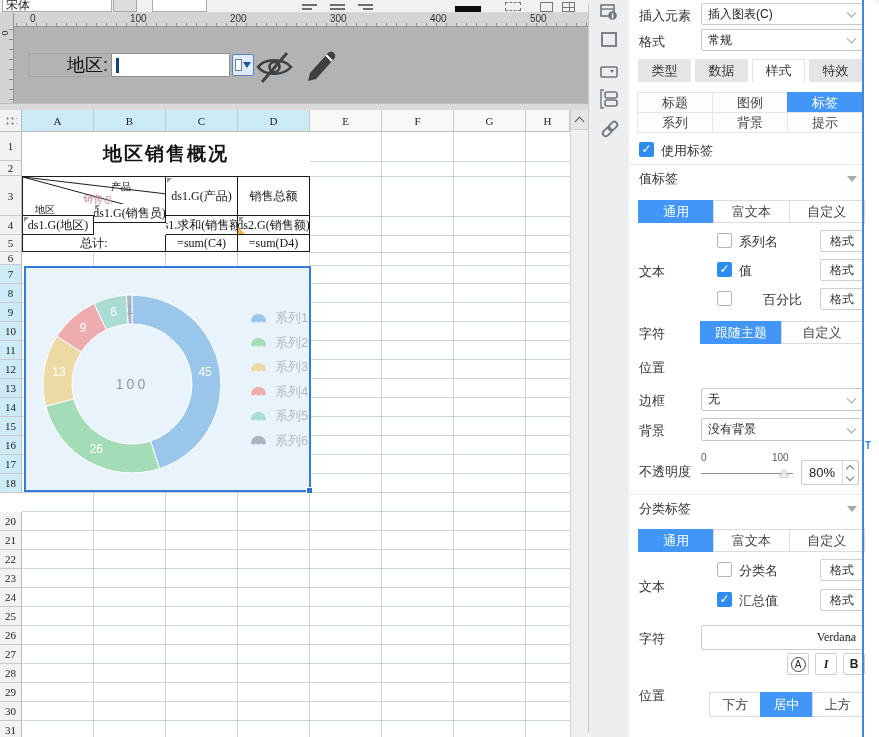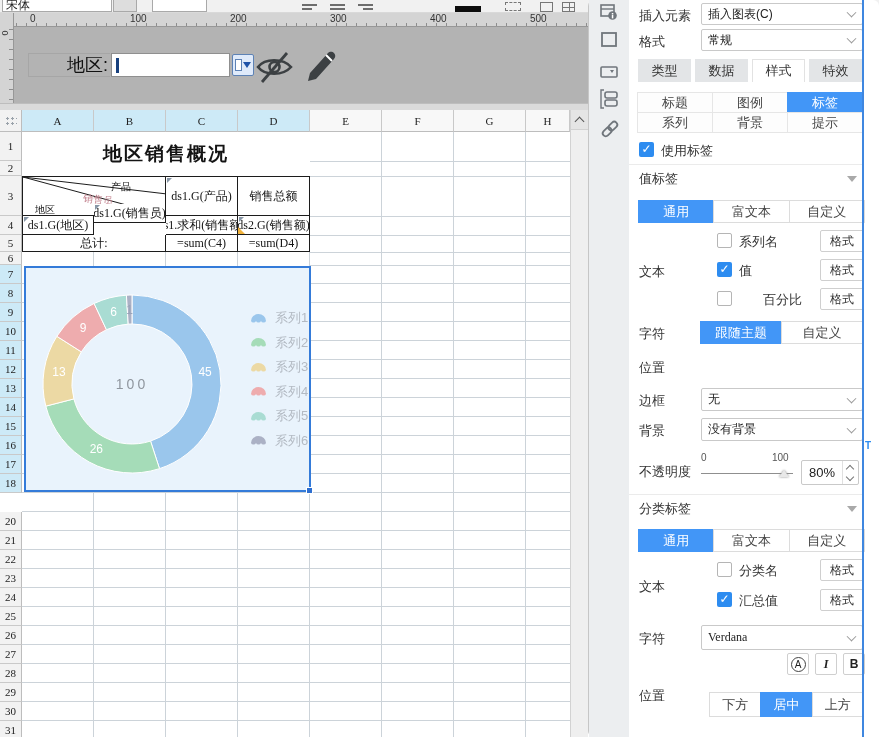--- a/index.html
+++ b/index.html
@@ -486,21 +486,21 @@
     <div class="checkbox cb-off" style="left:128px; top:562px;"></div>
     <span class="p-label" style="left:150px; top:562px;">分类名</span>
     <div class="fmt-btn" style="left:231px; top:559px;">格式</div>
 
     <span class="p-label" style="left:50px; top:578px;">文本</span>
     <div class="checkbox cb-on" style="left:128px; top:592px;">✓</div>
     <span class="p-label" style="left:150px; top:592px;">汇总值</span>
     <div class="fmt-btn" style="left:231px; top:589px;">格式</div>
 
     <span class="p-label" style="left:50px; top:630px;">字符</span>
-    <div class="p-select" style="left:112px; top:625px; width:162px; height:25px; font-family:'Liberation Serif', serif;">
+    <div class="p-select" style="left:112px; top:625px; width:162px; height:25px; font-family:'Liberation Serif', serif;justify-content:flex-end;">
       <span>Verdana</span>
         <i class="chev"></i>
     </div>
 
     <div class="style-btn" id="btn-colorA" style="left:198px; top:653px;">
       <span>A</span>
     </div>
     <div class="style-btn" id="btn-italic" style="left:226px; top:653px;">I</div>
     <div class="style-btn" id="btn-bold" style="left:254px; top:653px;">B</div>
 

